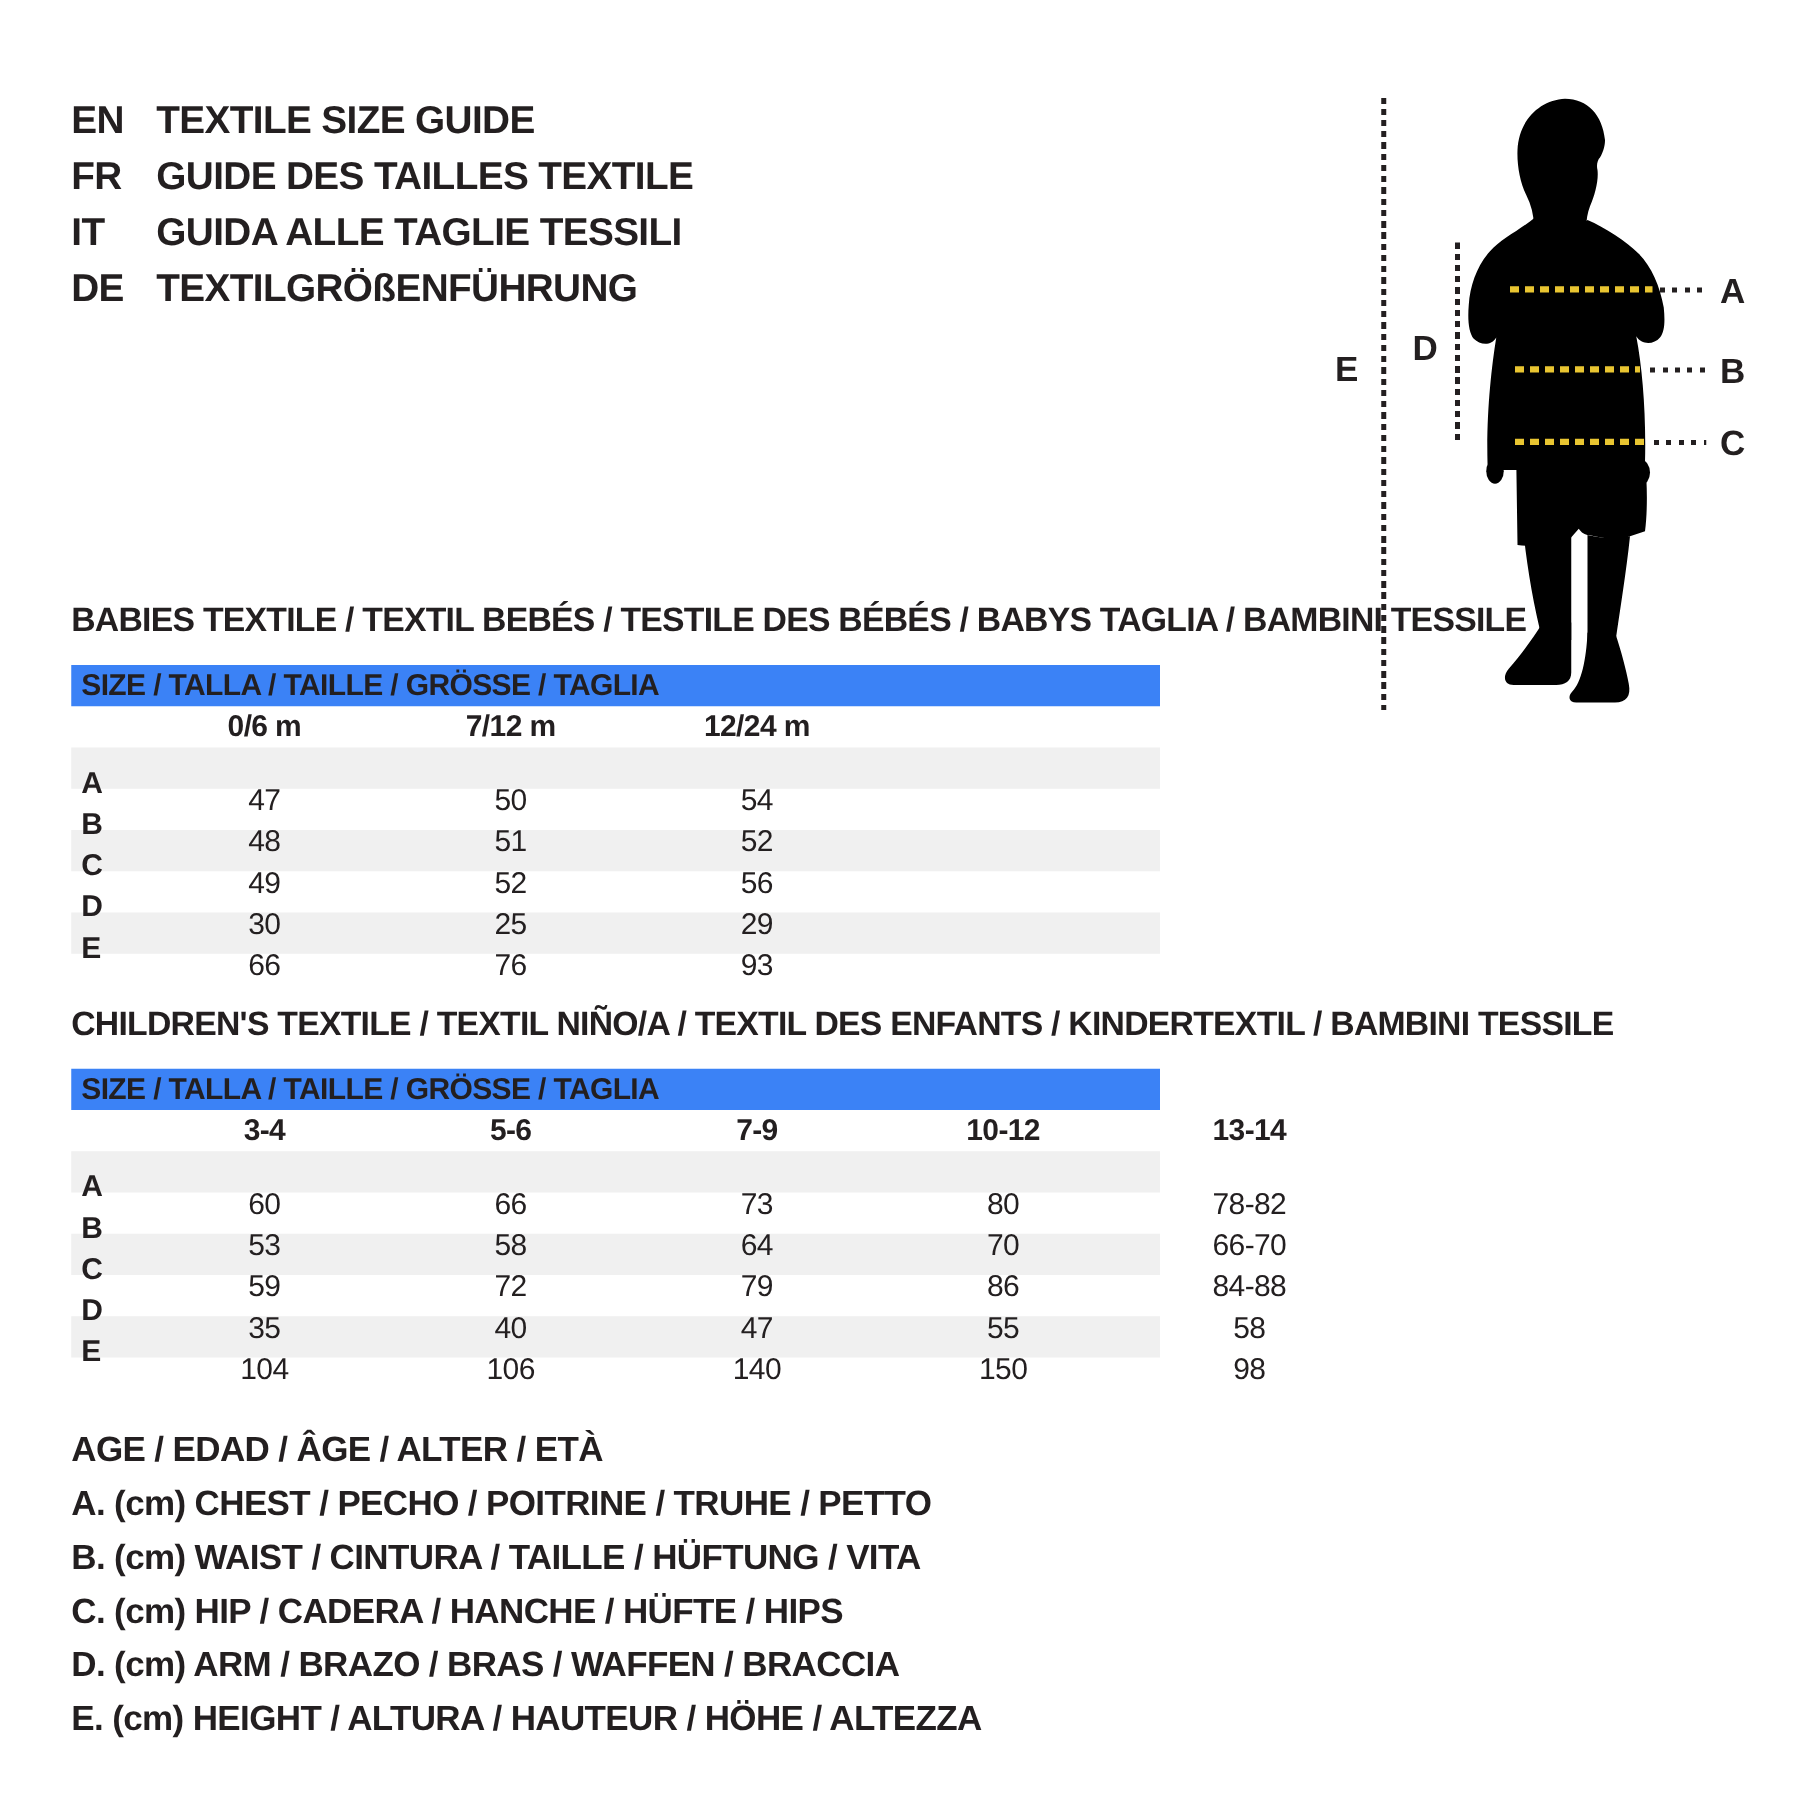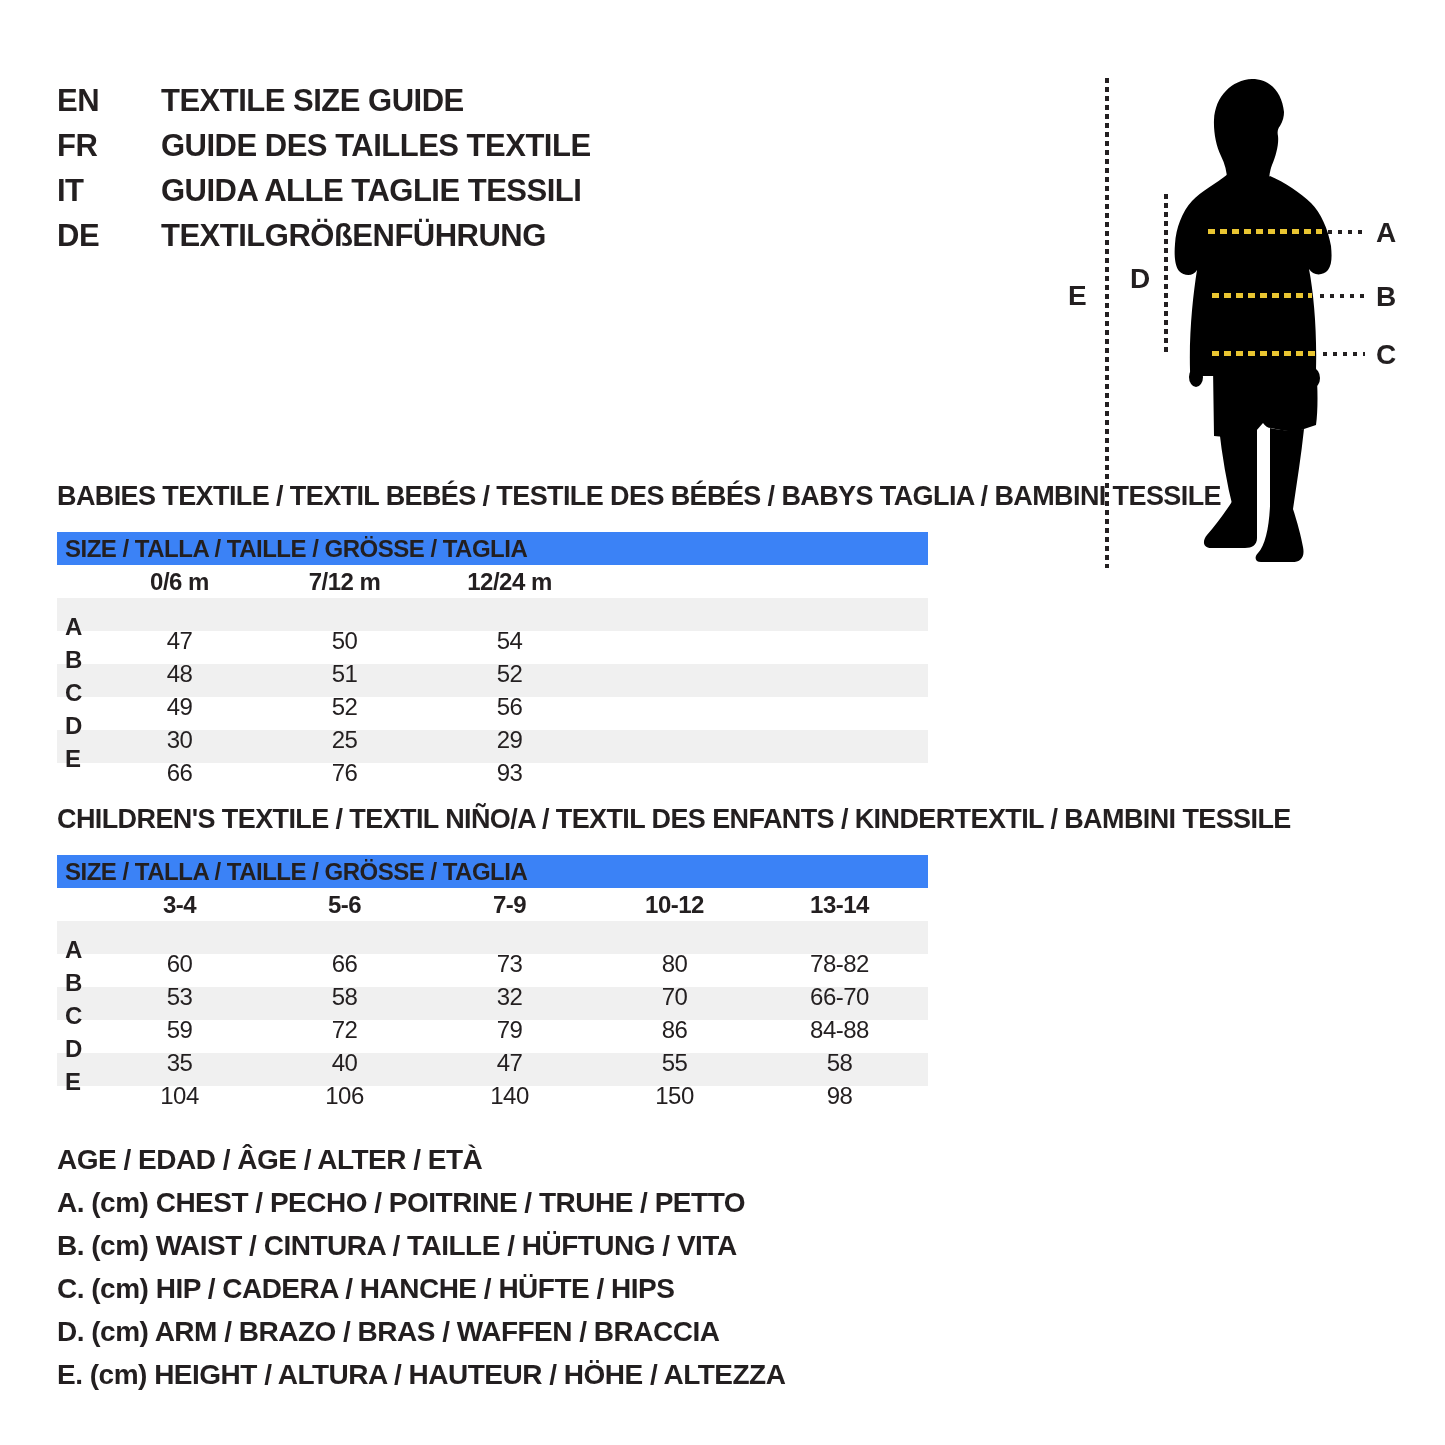--- a/index.html
+++ b/index.html
@@ -5,42 +5,42 @@
   html,body{margin:0;padding:0;background:#ffffff;}
   body{
     width:1445px;height:1445px;position:relative;overflow:hidden;
     font-family:"Liberation Sans","DejaVu Sans",sans-serif;
     color:#231f20;
   }
   .page{position:absolute;inset:0;background:#fff;}
 
   
   .lang-header{position:absolute;left:57px;top:78px;}
-  .lang-row{display:flex;height:45px;align-items:center;gap:36px;}
+  .lang-row{display:flex;height:45px;}
   .lang-code{width:68px;font-size:31px;font-weight:700;letter-spacing:-.5px;}
   .lang-title{font-size:31px;font-weight:700;letter-spacing:-.5px;white-space:nowrap;}
 
   
   .section-heading{
     position:absolute;left:57px;font-size:27px;font-weight:700;
     letter-spacing:-.6px;white-space:nowrap;
   }
   .heading-babies{top:481px;}
   .heading-children{top:804px;}
 
   
   .size-table{position:absolute;left:57px;width:871px;}
   .babies-table{top:532px;}
   .children-table{top:855px;}
   .size-bar{
     height:33px;background:#3b82f6;display:flex;align-items:center;
     padding-left:8px;box-sizing:border-box;
     font-size:24px;font-weight:700;letter-spacing:-.5px;
   }
-  .t-row{height:33px;display:grid;align-items:center;}
+  .t-row{height:33px;display:grid;align-items:center;gap:32px;}
   .b-grid{grid-template-columns:40px 165px 165px 165px 1fr;}
   .c-grid{grid-template-columns:40px 165px 165px 165px 165px 165px 1fr;}
   .t-row.stripe{background:#f0f0f0;}
   .cell{font-size:24px;text-align:center;letter-spacing:-.5px;}
   .cell.rowlabel{text-align:left;padding-left:8px;font-weight:700;}
   .cell.colhead{font-weight:700;}
   .cell.num{font-weight:400;margin-top:29px;}
 
   
   .legend{position:absolute;left:57px;top:1122px;margin-top:16px;}
@@ -203,21 +203,21 @@
       <div class="cell num">60</div>
       <div class="cell num">66</div>
       <div class="cell num">73</div>
       <div class="cell num">80</div>
       <div class="cell num">78-82</div>
     </div>
     <div class="t-row c-grid">
       <div class="cell rowlabel">B</div>
       <div class="cell num">53</div>
       <div class="cell num">58</div>
-      <div class="cell num">32</div>
+      <div class="cell num">64</div>
       <div class="cell num">70</div>
       <div class="cell num">66-70</div>
     </div>
     <div class="t-row c-grid stripe">
       <div class="cell rowlabel">C</div>
       <div class="cell num">59</div>
       <div class="cell num">72</div>
       <div class="cell num">79</div>
       <div class="cell num">86</div>
       <div class="cell num">84-88</div>

